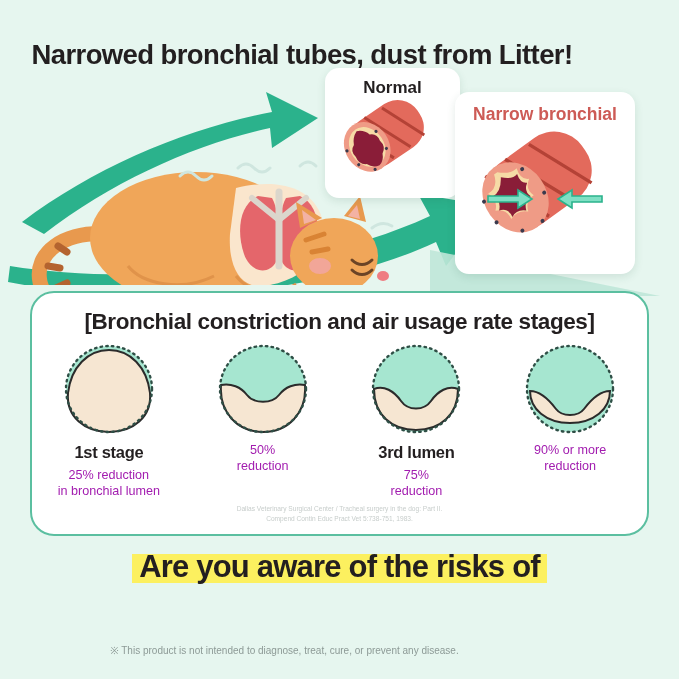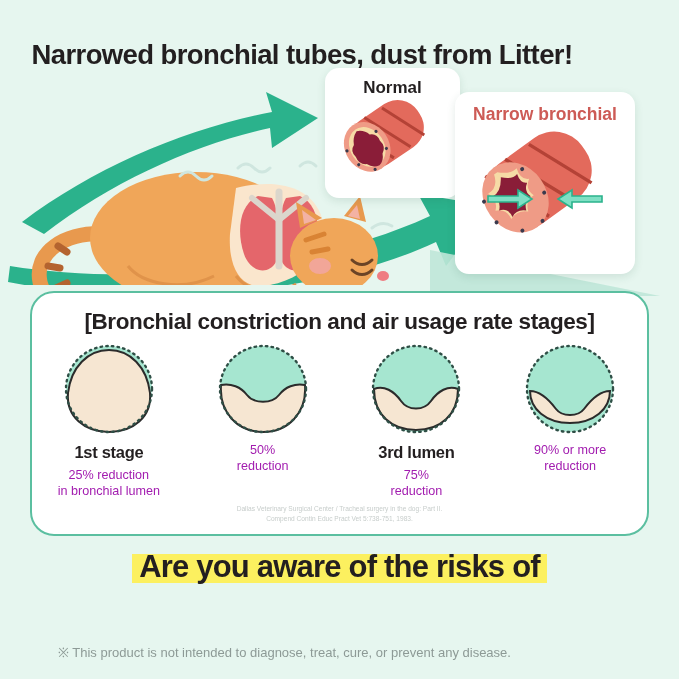--- a/index.html
+++ b/index.html
@@ -77,21 +77,21 @@
   }
   .bottom-line span.hl{
     background:linear-gradient(to bottom,
       rgba(255,255,255,0) 0%, rgba(255,255,255,0) 14%,
       #fcf05f 14%, #fcf05f 96%,
       rgba(255,255,255,0) 96%);
     padding:0 7px;
   }
   .disclaimer{
     position:absolute;left:0;top:643px;width:569px;text-align:center;
-    font-size:13px;color:#8d9a96;white-space:nowrap;
+    font-size:10px;color:#8d9a96;white-space:nowrap;
   }
 </style>
 </head>
 <body>
 
 <div id="stage">
 
   <div class="top-headline">Narrowed bronchial tubes, dust from Litter!</div>
 
   <svg class="art" viewBox="0 0 679 215">

